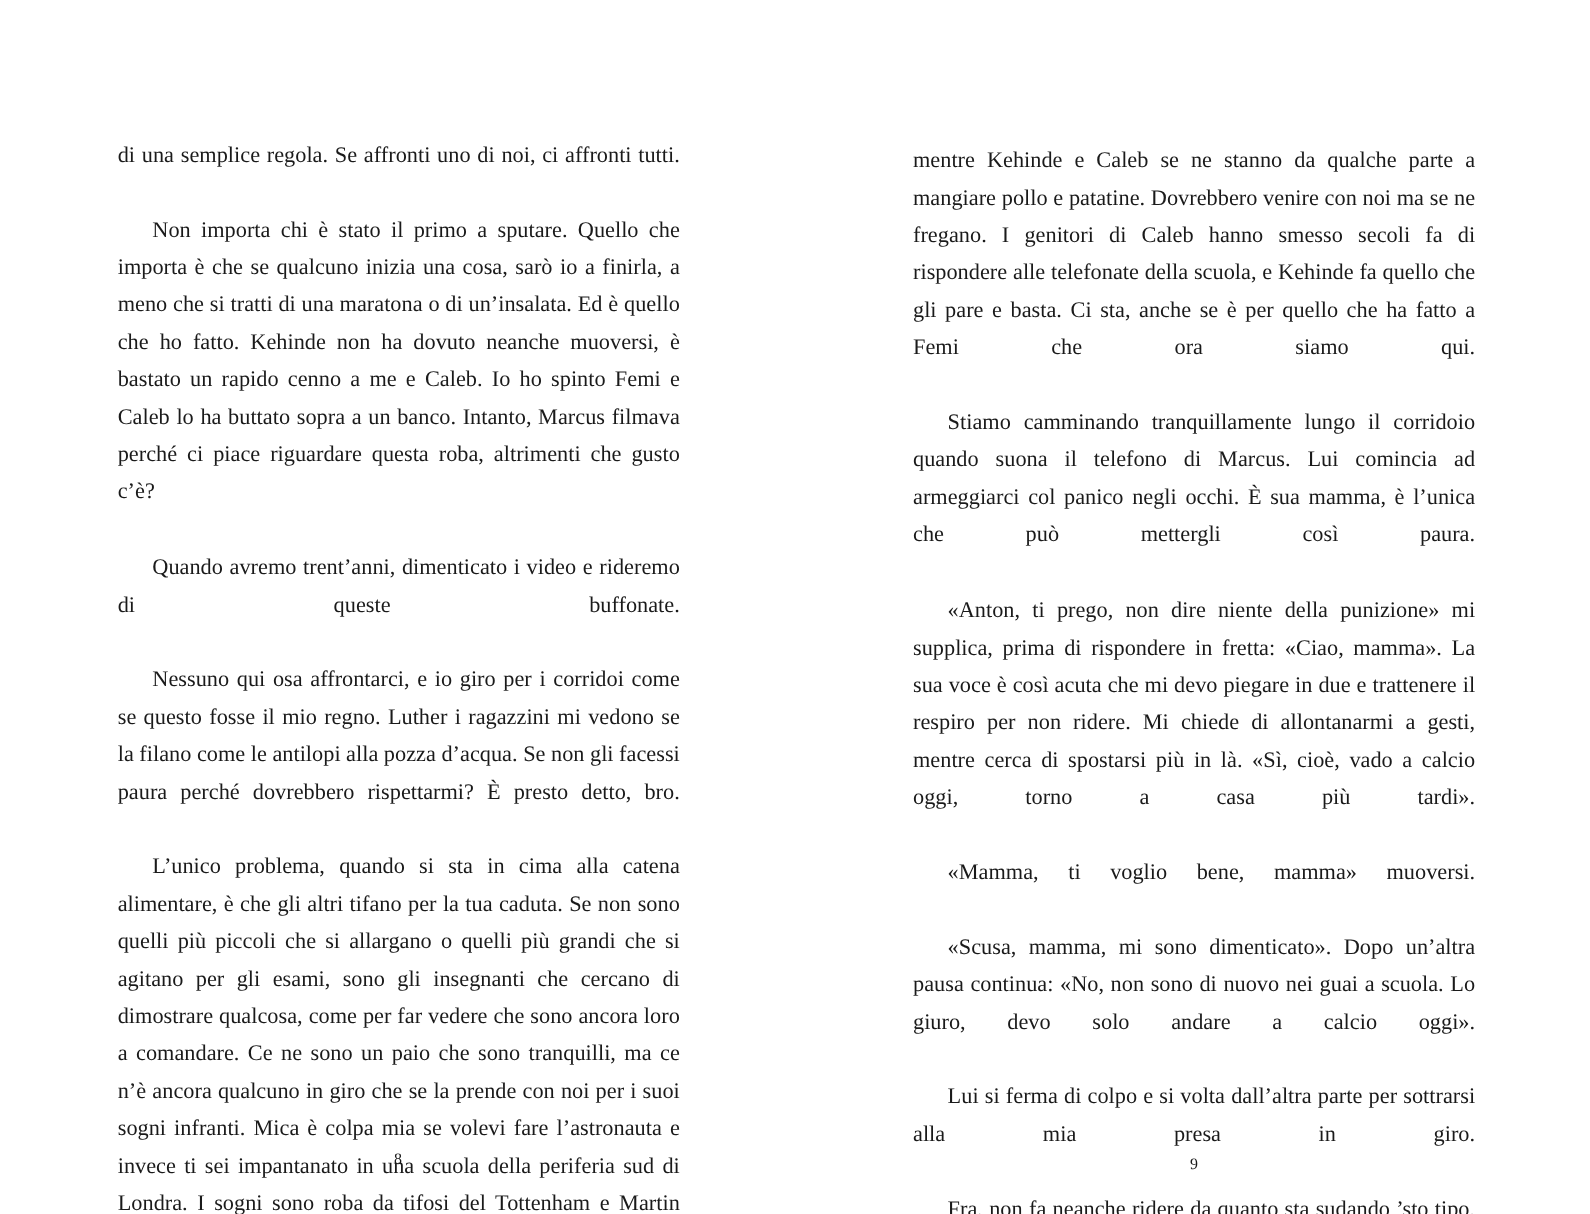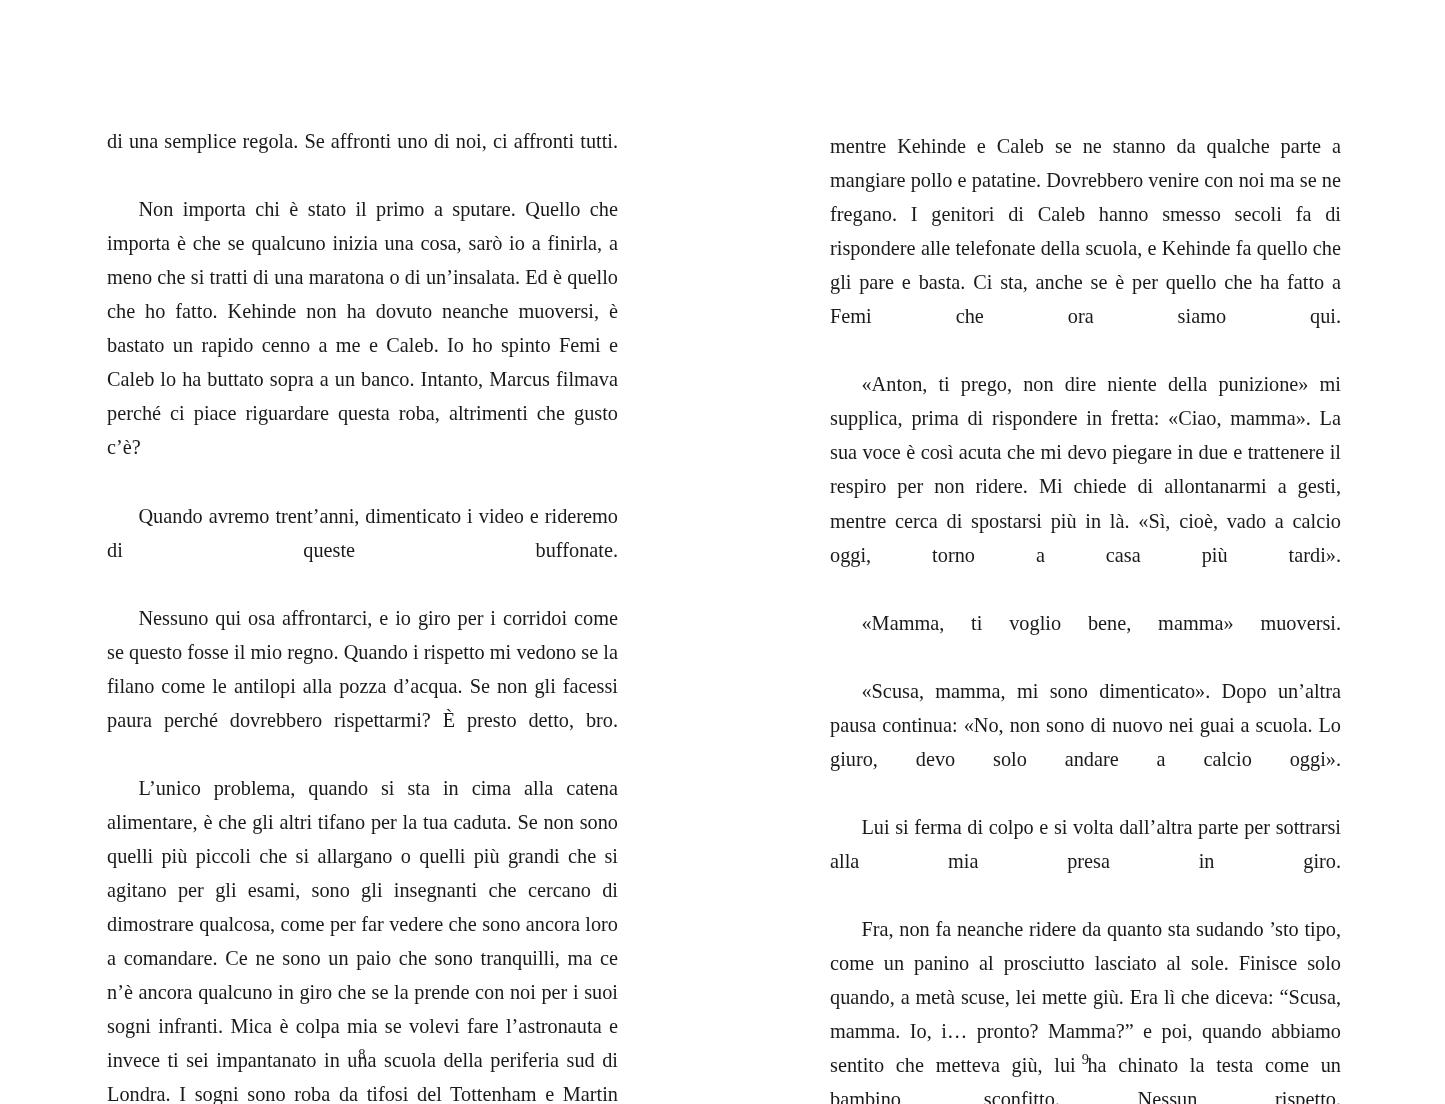--- a/index.html
+++ b/index.html
@@ -93,32 +93,33 @@
 </head>
 <body>
 
 <div class="spread">
 
   <div class="page page-left">
     <div class="textblock">
       <p class="para flush">di una semplice regola. Se affronti uno di noi, ci affronti tutti.</p>
       <p class="para indent">Non importa chi è stato il primo a sputare. Quello che importa è che se qualcuno inizia una cosa, sarò io a finirla, a meno che si tratti di una maratona o di un’insalata. Ed è quello che ho fatto. Kehinde non ha dovuto neanche muoversi, è bastato un rapido cenno a me e Caleb. Io ho spinto Femi e Caleb lo ha buttato sopra a un banco. Intanto, Marcus filmava perché ci piace riguardare questa roba, altrimenti che gusto c’è?</p>
       <p class="para indent">Quando avremo trent’anni, dimenticato i video e rideremo di queste buffonate.</p>
-      <p class="para indent">Nessuno qui osa affrontarci, e io giro per i corridoi come se questo fosse il mio regno. Quando i rispetto mi vedono se la filano come le antilopi alla pozza d’acqua. Se non gli facessi paura perché dovrebbero rispettarmi? È presto detto, bro.</p>
+      <p class="para indent">Nessuno qui osa affrontarci, e io giro per i corridoi come se questo fosse il mio regno. Luther i ragazzini mi vedono se la filano come le antilopi alla pozza d’acqua. Se non gli facessi paura perché dovrebbero rispettarmi? È presto detto, bro.</p>
       <p class="para indent">L’unico problema, quando si sta in cima alla catena alimentare, è che gli altri tifano per la tua caduta. Se non sono quelli più piccoli che si allargano o quelli più grandi che si agitano per gli esami, sono gli insegnanti che cercano di dimostrare qualcosa, come per far vedere che sono ancora loro a comandare. Ce ne sono un paio che sono tranquilli, ma ce n’è ancora qualcuno in giro che se la prende con noi per i suoi sogni infranti. Mica è colpa mia se volevi fare l’astronauta e invece ti sei impantanato in una scuola della periferia sud di Londra. I sogni sono roba da tifosi del Tottenham e Martin Luther King. Io non me ne faccio niente. Io sono il re della scuola, sto già vivendo la mia vita al massimo. Nient’altro ha importanza.</p>
 
     </div>
     <div class="folio">
       <span class="folio-inner">8</span>
     </div>
   </div>
 
   <div class="page page-right">
     <div class="textblock">
       <p class="para flush">mentre Kehinde e Caleb se ne stanno da qualche parte a mangiare pollo e patatine. Dovrebbero venire con noi ma se ne fregano. I genitori di Caleb hanno smesso secoli fa di rispondere alle telefonate della scuola, e Kehinde fa quello che gli pare e basta. Ci sta, anche se è per quello che ha fatto a Femi che ora siamo qui.</p>
+      <p class="para indent">Stiamo camminando tranquillamente lungo il corridoio quando suona il telefono di Marcus. Lui comincia ad armeggiarci col panico negli occhi. È sua mamma, è l’unica che può mettergli così paura.</p>
       <p class="para indent">«Anton, ti prego, non dire niente della punizione» mi supplica, prima di rispondere in fretta: «Ciao, mamma». La sua voce è così acuta che mi devo piegare in due e trattenere il respiro per non ridere. Mi chiede di allontanarmi a gesti, mentre cerca di spostarsi più in là. «Sì, cioè, vado a calcio oggi, torno a casa più tardi».</p>
       <p class="para indent">«Mamma, ti voglio bene, mamma» muoversi.</p>
       <p class="para indent">«Scusa, mamma, mi sono dimenticato». Dopo un’altra pausa continua: «No, non sono di nuovo nei guai a scuola. Lo giuro, devo solo andare a calcio oggi».</p>
       <p class="para indent">Lui si ferma di colpo e si volta dall’altra parte per sottrarsi alla mia presa in giro.</p>
       <p class="para indent">Fra, non fa neanche ridere da quanto sta sudando ’sto tipo, come un panino al prosciutto lasciato al sole. Finisce solo quando, a metà scuse, lei mette giù. Era lì che diceva: “Scusa, mamma. Io, i… pronto? Mamma?” e poi, quando abbiamo sentito che metteva giù, lui ha chinato la testa come un bambino, sconfitto. Nessun rispetto.</p>
     </div>
     <div class="folio">
       <span class="folio-inner">9</span>
     </div>
   </div>

